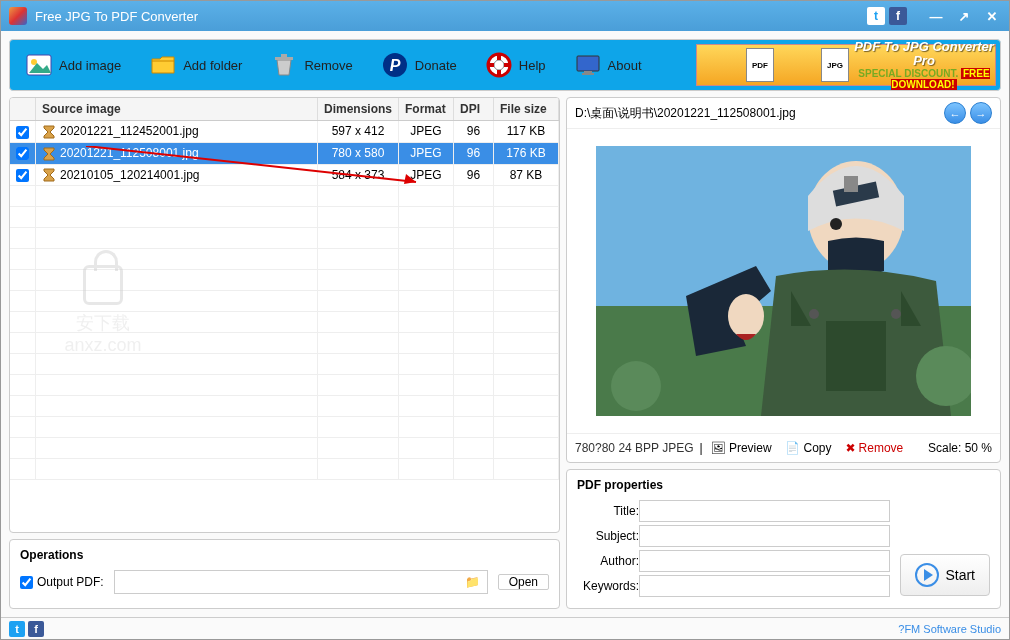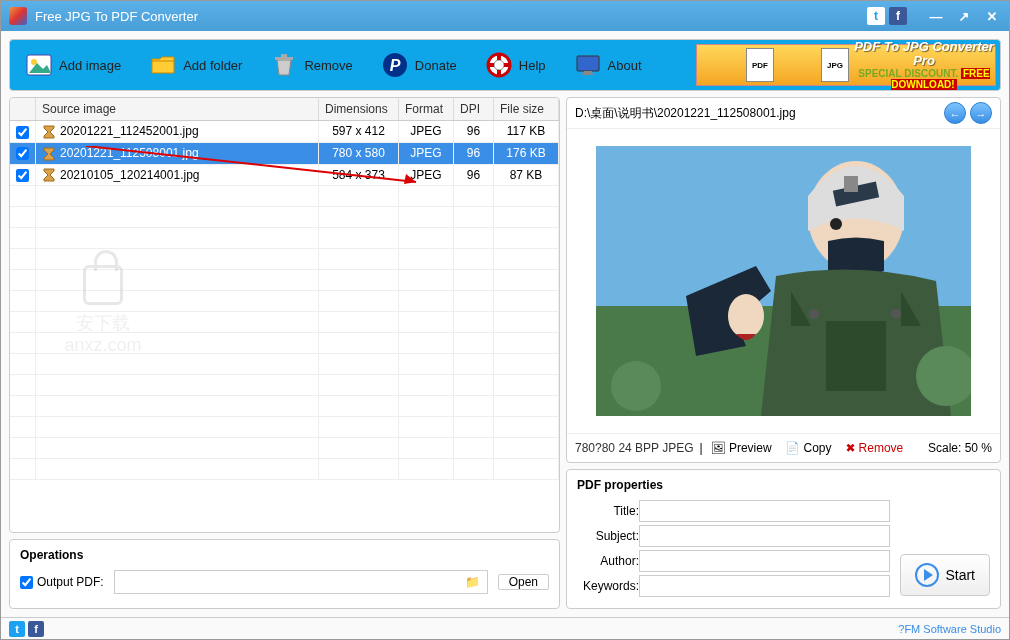--- a/index.html
+++ b/index.html
@@ -20,21 +20,21 @@
 .banner .bicons { display:flex; gap:2px; padding:0 4px; }
 .banner .bicons div { width:28px; height:34px; background:#fff; border:1px solid #888; font-size:8px; display:flex; align-items:center; justify-content:center;margin-left:45px; }
 .banner .btxt { flex:1; text-align:center; line-height:1.1; }
 .banner .btxt .l1 { font-size:13px; color:#fff; text-shadow:1px 1px 1px #0008; font-style:italic; }
 .banner .btxt .l2 { color:#7a2; font-size:10px; }
 .banner .btxt .l2 b { color:#ff0; background:#c00; padding:0 2px; }
 .main { display: flex; gap: 6px; flex: 1; min-height: 0; }
 .left { flex: 1; display: flex; flex-direction: column; gap: 6px; min-width: 0; }
 .tablewrap { flex: 1; border: 1px solid #ccc; border-radius: 4px; background: #fff; overflow: auto; position: relative; }
 table { width: 100%; border-collapse: collapse; font-size: 12px; }
-thead th { text-align: left; padding: 4px 6px; background: #f5f5f5; border-right: 1px solid #ddd; border-bottom: 1px solid #ccc; font-weight: normal; color: #333; position: sticky; top: 0; }
+thead th { text-align: left; padding: 4px 6px; background: #f5f5f5; border-right: 1px solid #ddd; border-bottom: 1px solid #ccc; font-weight: bold; color: #333; position: sticky; top: 0; }
 tbody td { padding: 3px 6px; border-right: 1px solid #eee; border-bottom: 1px solid #eee; }
 tbody td.c { text-align: center; }
 tbody tr.sel td { background: #3a8ee6; color: #fff; }
 .chk { width: 13px; height: 13px; vertical-align: middle; }
 .hourglass { display: inline-block; width: 14px; height: 14px; vertical-align: middle; margin-right: 4px; }
 .operations { border: 1px solid #ccc; border-radius: 4px; background: #fff; padding: 8px 10px; }
 .operations .optitle { font-weight: bold; font-size: 12px; margin-bottom: 8px; }
 .oprow { display: flex; align-items: center; gap: 10px; font-size: 12px; margin-bottom: 6px; }
 .oprow label { display: flex; align-items: center; gap: 4px; }
 .select { border: 1px solid #ccc; padding: 3px 18px 3px 8px; font-size: 12px; background: #fff; position: relative; cursor: pointer; }

